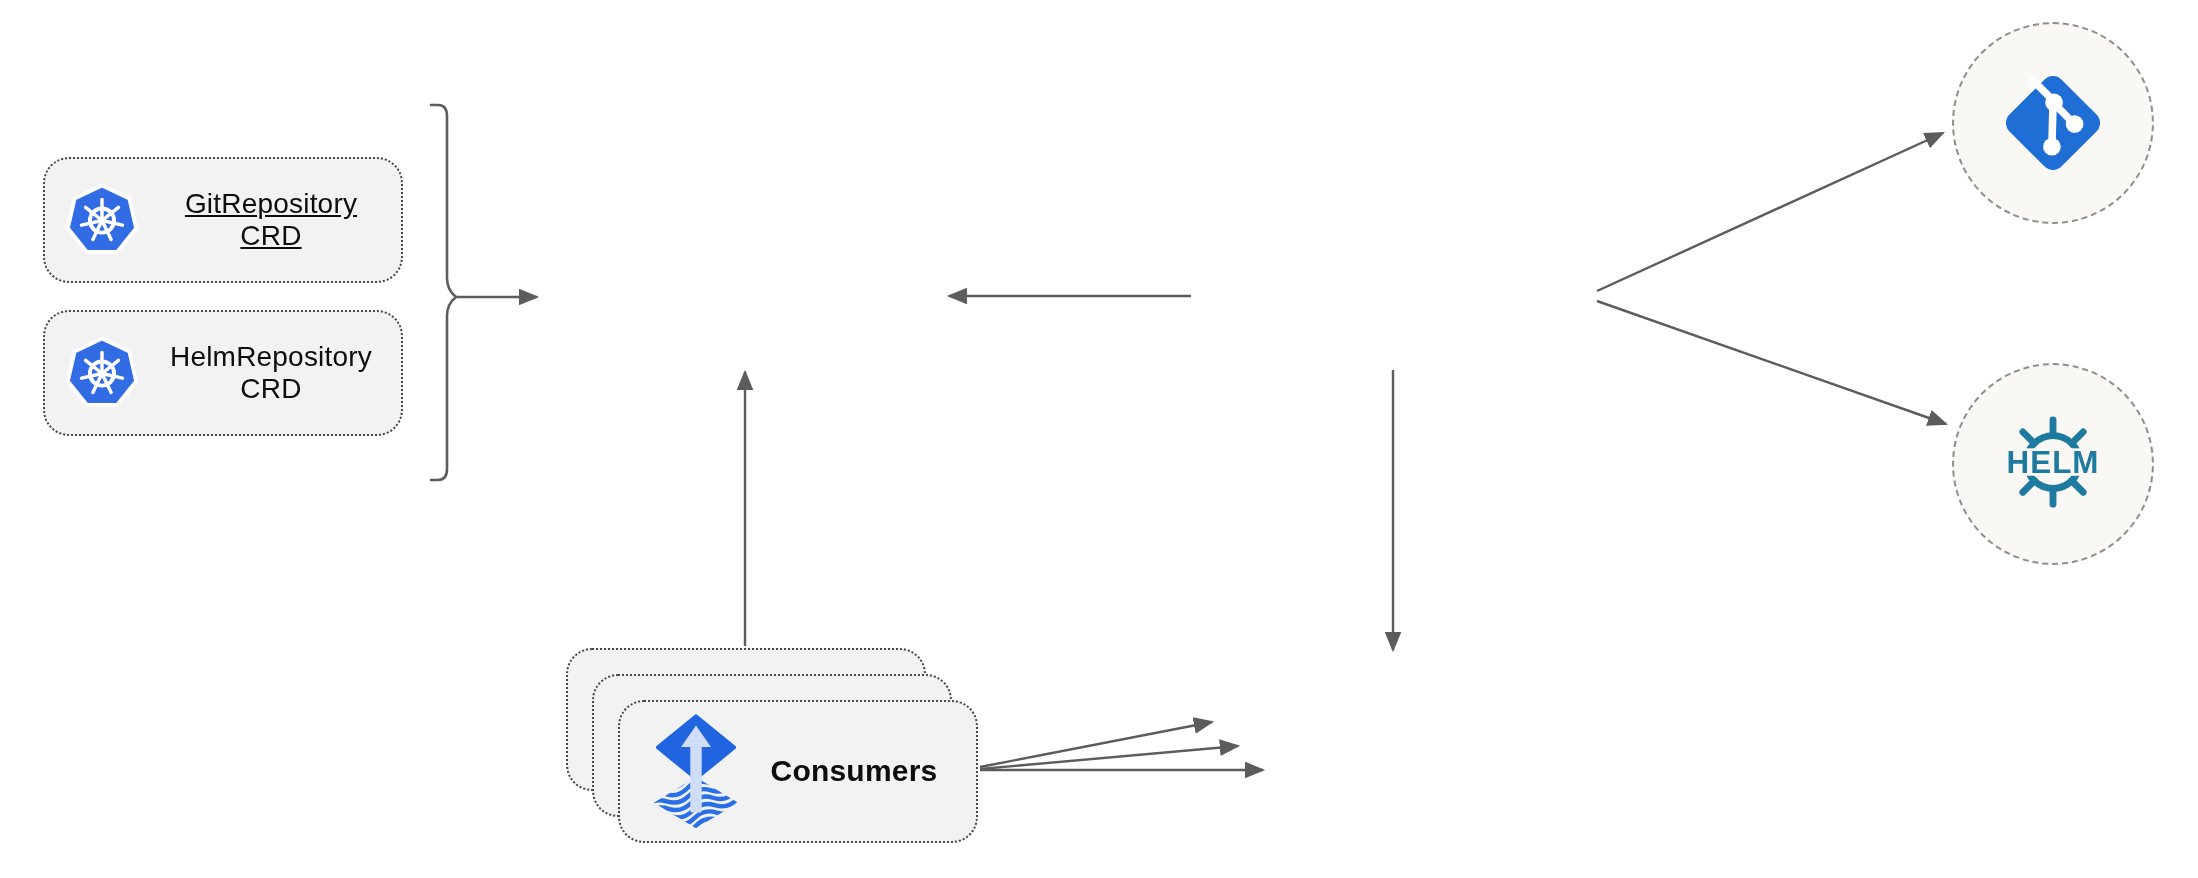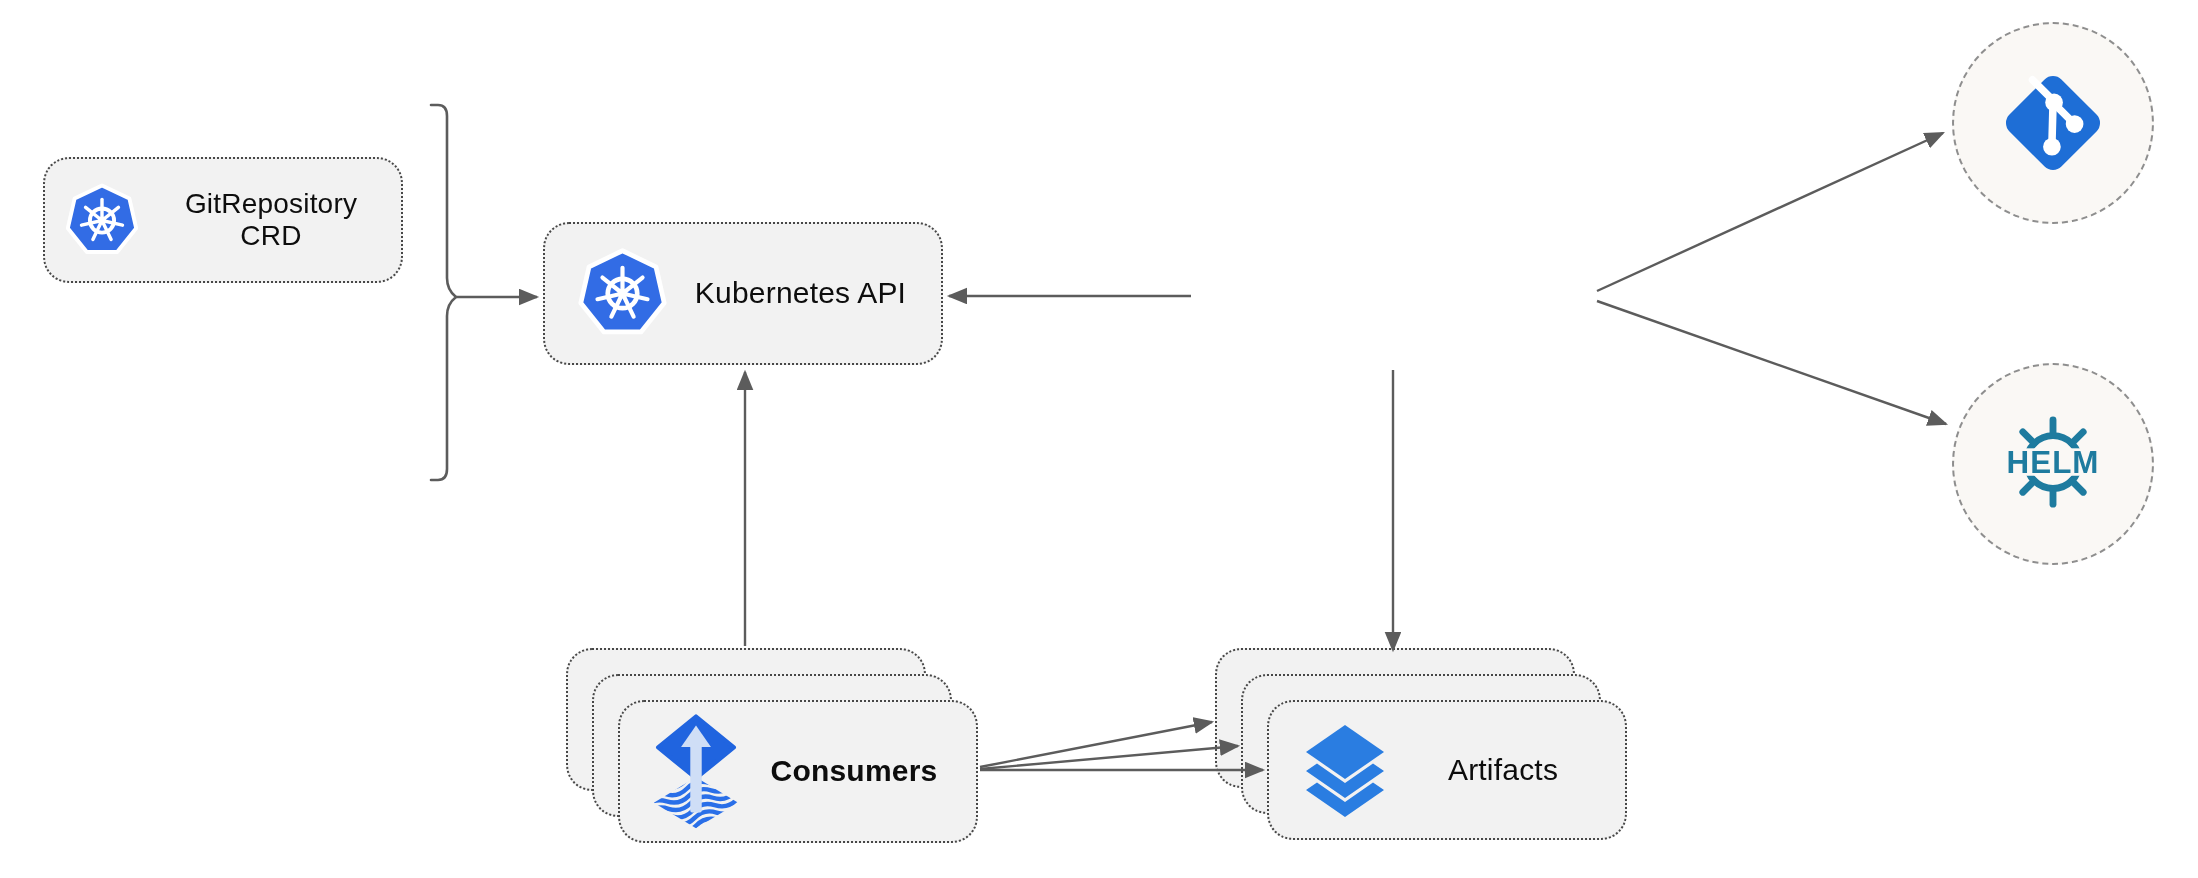--- a/index.html
+++ b/index.html
@@ -119,59 +119,47 @@
       </symbol>
     </defs>
   </svg>
 
   <div class="node-box" style="left:43px;top:157px;width:360px;height:126px;padding-left:18px;">
     <span class="icon">
       <svg width="78" height="81">
           <use href="#sym-k8s"></use>
         </svg>
     </span>
-    <span class="label label-28 flex1" style="max-width:232px;margin:0 auto;">GitRepository CRD</span>
+    <span class="label label-28 flex1" style="max-width:232px;margin:0 auto;text-decoration:underline;">GitRepository CRD</span>
   </div>
 
-
-  <div class="node-box" style="left:543px;top:222px;width:400px;height:143px;padding-left:30px;">
+  <div class="node-box" style="left:43px;top:310px;width:360px;height:126px;padding-left:18px;">
     <span class="icon">
-      <svg width="95" height="99">
+      <svg width="78" height="81">
           <use href="#sym-k8s"></use>
         </svg>
     </span>
-    <span class="label label-30 flex1" style="padding-right:10px;">Kubernetes API</span>
+    <span class="label label-28 flex1" style="max-width:232px;margin:0 auto;">HelmRepository CRD</span>
   </div>
+
 
 
   <div class="stack" style="left:566px;top:648px;width:412px;height:195px;">
     <div class="node-box" style="left:0;top:0;width:360px;height:143px;"></div>
     <div class="node-box" style="left:26px;top:26px;width:360px;height:143px;"></div>
     <div class="node-box" style="left:52px;top:52px;width:360px;height:143px;padding-left:32px;font-weight:bold;">
       <span class="icon">
         <svg width="88" height="116">
             <use href="#sym-flux"></use>
           </svg>
       </span>
       <span class="label label-30 flex1" style="padding-right:8px;">Consumers</span>
     </div>
   </div>
 
-  <div class="stack" style="left:1215px;top:648px;width:412px;height:192px;">
-    <div class="node-box" style="left:0;top:0;width:360px;height:140px;"></div>
-    <div class="node-box" style="left:26px;top:26px;width:360px;height:140px;"></div>
-    <div class="node-box" style="left:52px;top:52px;width:360px;height:140px;padding-left:26px;">
-      <span class="icon">
-        <svg width="100" height="102">
-            <use href="#sym-layers"></use>
-          </svg>
-      </span>
-      <span class="label label-30 flex1" style="padding-right:14px;">Artifacts</span>
-    </div>
-  </div>
 
   <div class="endpoint-circle" style="left:1952px;top:22px;">
     <span class="icon">
       <svg width="108" height="108">
           <use href="#sym-git"></use>
         </svg>
     </span>
   </div>
 
   <div class="endpoint-circle" style="left:1952px;top:363px;">

